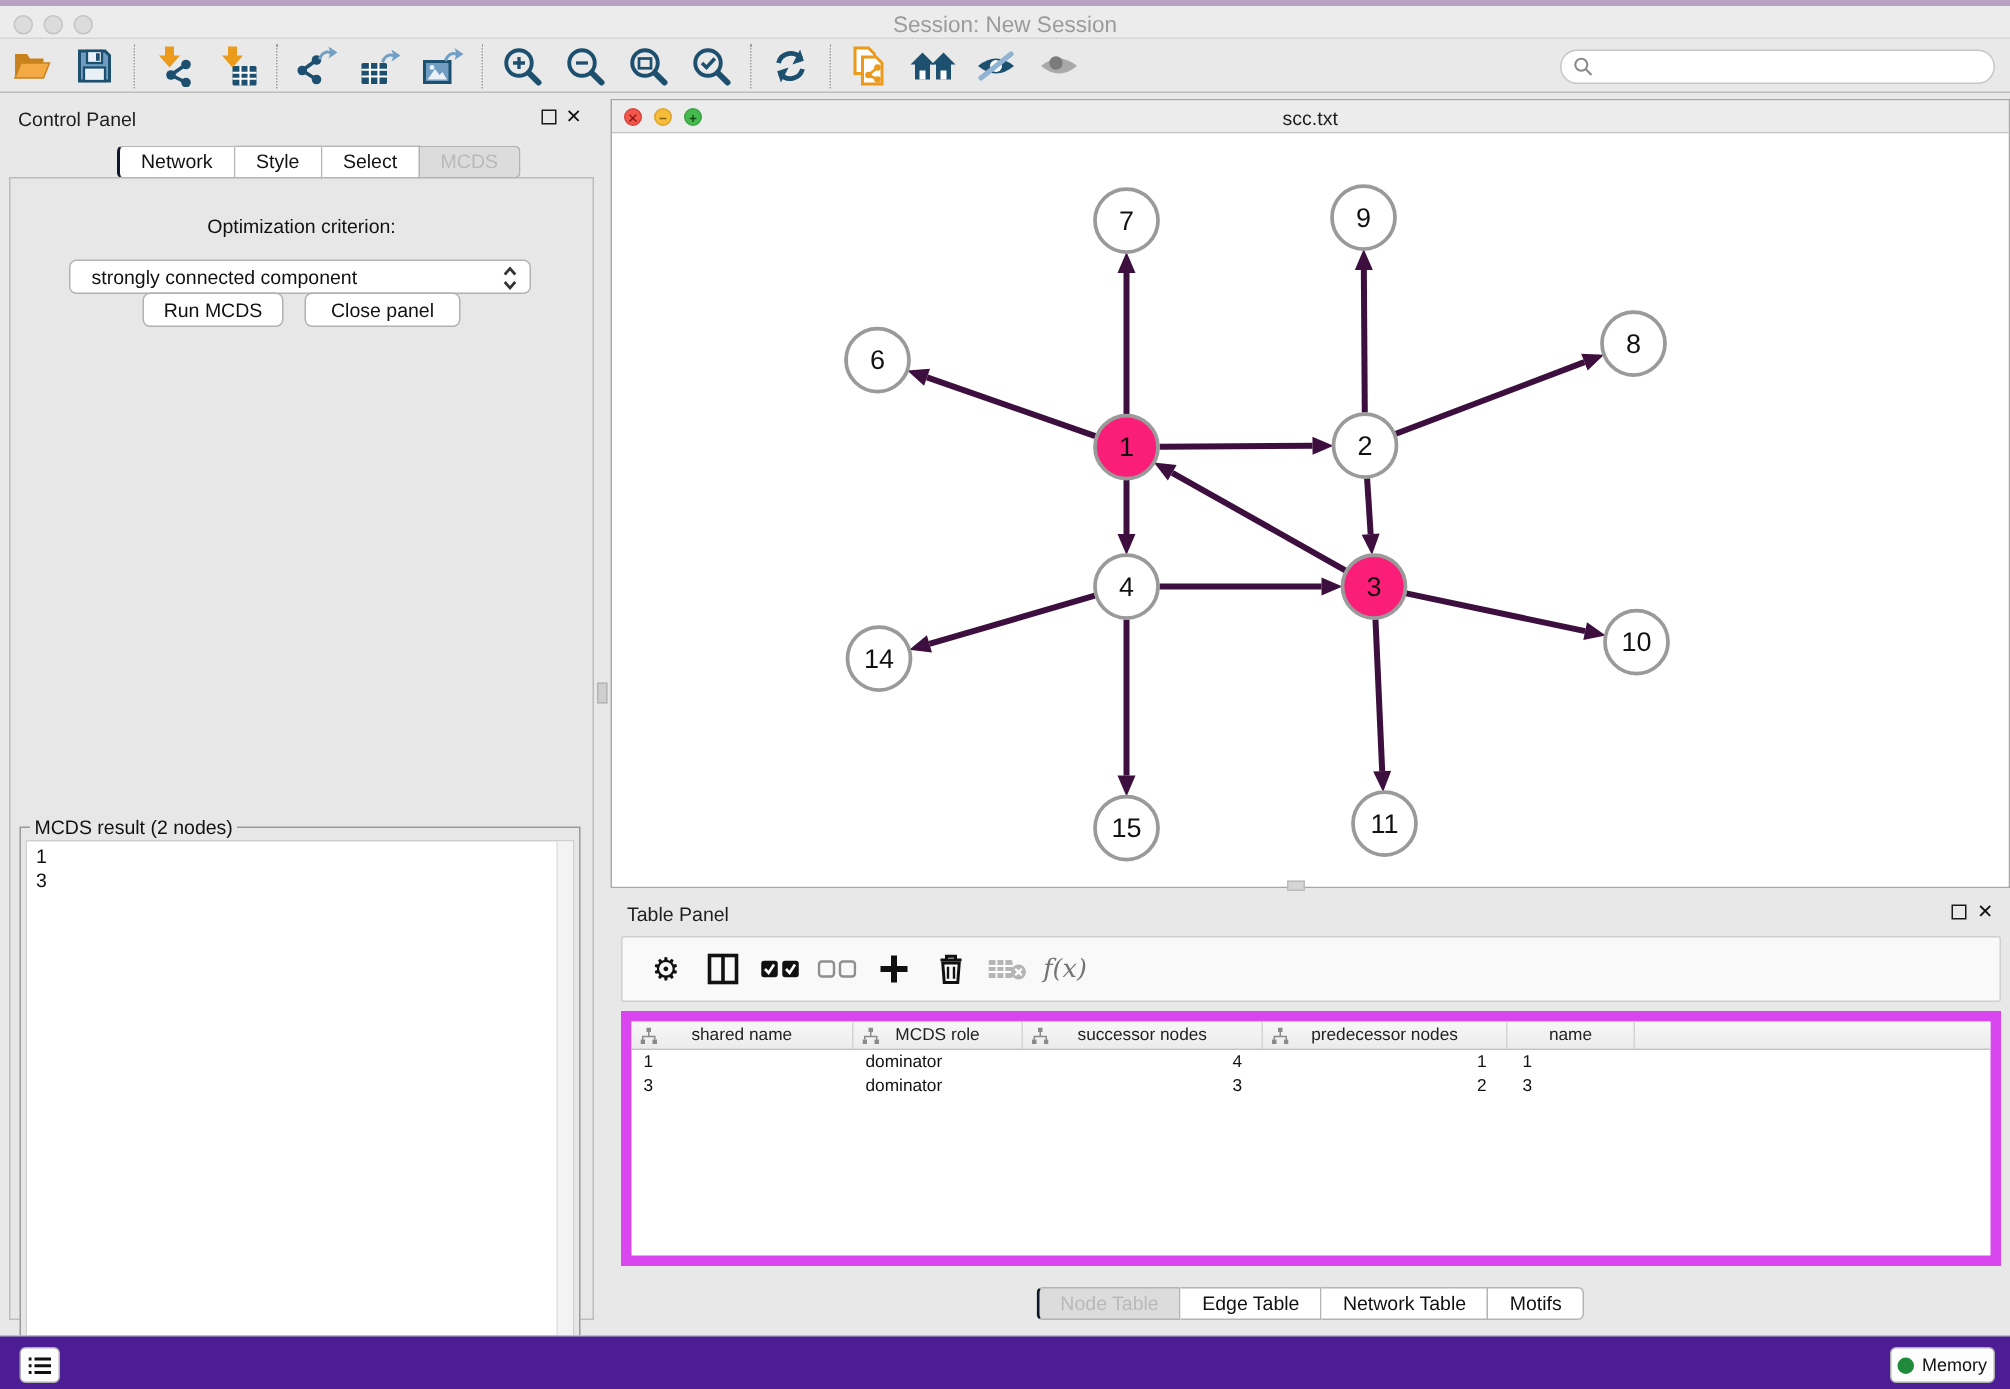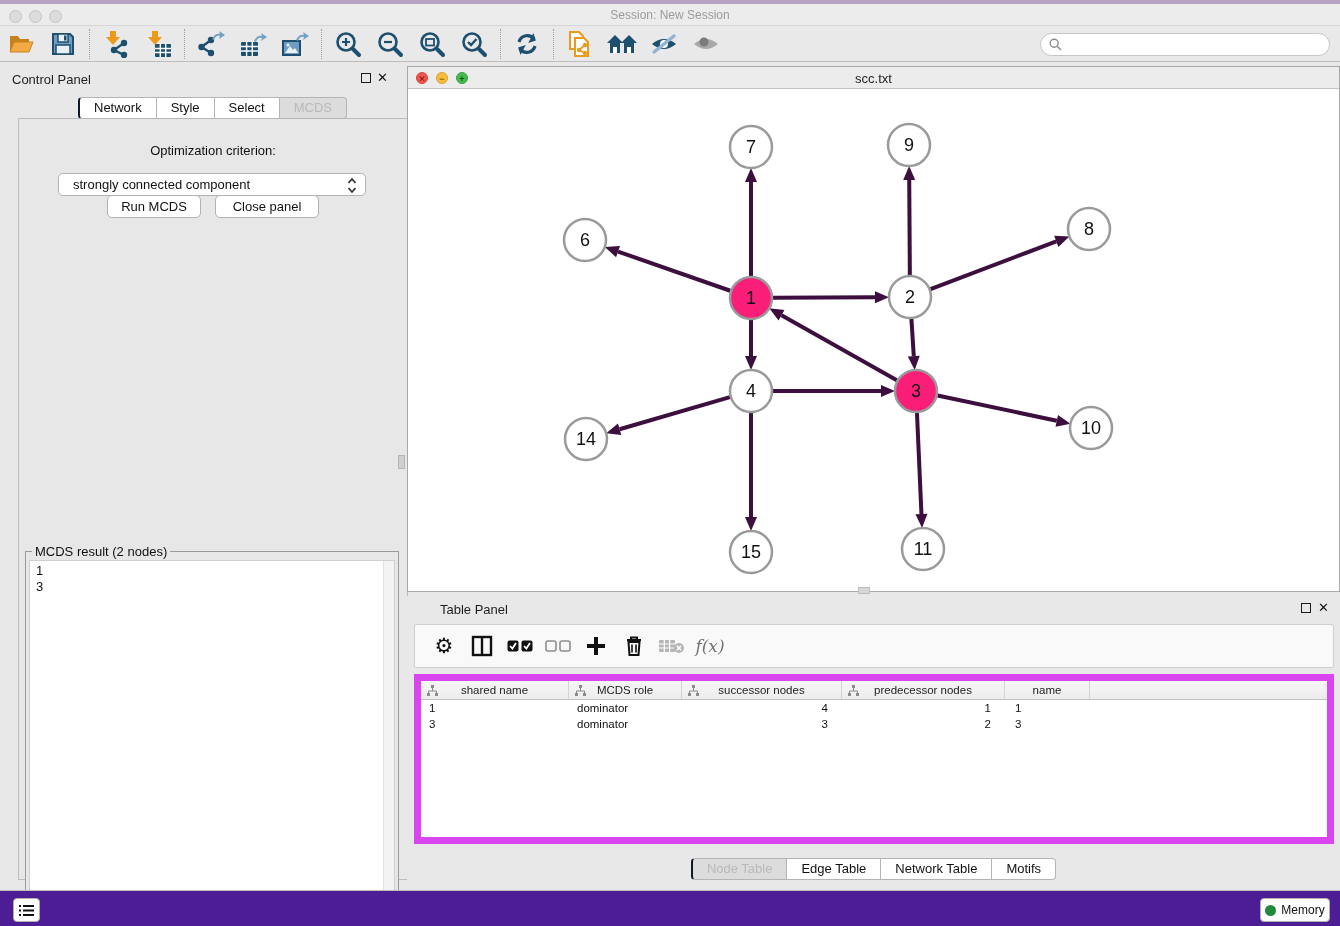--- a/index.html
+++ b/index.html
@@ -1,21 +1,21 @@
 <!DOCTYPE html>
 <html><head>
 <meta charset="utf-8">
 <style>
   * { margin:0; padding:0; box-sizing:border-box; }
   html,body { width:1340px; height:926px; font-family:"Liberation Sans","DejaVu Sans",sans-serif; background:#e8e8e8; overflow:hidden; position:relative; }
 
   
   .top-strip { position:absolute; left:0; top:0; width:1340px; height:4px; background:#b9a3c4; }
   .titlebar { position:absolute; left:0; top:4px; width:1340px; height:22px; background:#ececec; border-bottom:1px solid #d6d6d6; }
-  .titlebar .title { position:absolute; left:0; right:0; top:4px; text-align:center; font-size:12px; color:#9b9b9b; }
+  .titlebar .title { position:absolute; left:0; right:0; top:4px; text-align:center; font-size:15px; color:#9b9b9b; }
   .tl-dot { position:absolute; top:6px; width:13px; height:13px; border-radius:50%; background:#dcdcdc; border:1px solid #c3c3c3; }
 
   .toolbar { position:absolute; left:0; top:26px; width:1340px; height:36px; background:#e9e9e9; border-bottom:1px solid #bdbdbd; display:flex; align-items:center; }
   .tb-btn { width:34px; height:32px; display:flex; align-items:center; justify-content:center; margin:0 4px; }
   .tb-sep { width:1px; height:30px; margin:0 5px; border-left:1px dotted #9f9f9f; }
   .search-wrap { position:absolute; right:10px; top:7px; width:290px; height:23px; background:#fff; border:1px solid #c6c6c6; border-radius:12px; display:flex; align-items:center; padding-left:8px; }
   .search-wrap input { border:none; outline:none; flex:1; font-size:12px; background:transparent; margin-left:5px; }
 
   
   .control-panel { position:absolute; left:0; top:62px; width:402px; height:828px; background:#e8e8e8; }
@@ -23,21 +23,21 @@
   .panel-head .ph-title { position:absolute; left:12px; top:10px; font-size:13px; color:#1e1e1e; }
   .float-box { position:absolute; width:10px; height:10px; border:1.5px solid #1a1a1a; background:transparent; }
   .close-x { position:absolute; font-size:13px; font-weight:bold; color:#111; line-height:12px; }
 
   .cp-tabs { position:absolute; left:78px; top:35px; height:22px; display:flex; z-index:3; }
   .seg { height:22px; padding:0 14px; font-size:13px; line-height:20px; background:#fff; border:1px solid #b4b4b4; border-left:none; color:#111; text-align:center; }
   .seg:first-child { border-left:2px solid #0f172a; border-radius:4px 0 0 4px; }
   .seg:last-child { border-radius:0 4px 4px 0; }
   .seg.sel-disabled { background:#dcdcdc; color:#b9b9b9; }
 
-  .cp-content { position:absolute; left:18px; top:56px; width:390px; height:762px; background:#e7e7e7; border:1px solid #bcbcbc; }
+  .cp-content { position:absolute; left:6px; top:56px; width:390px; height:762px; background:#e7e7e7; border:1px solid #bcbcbc; }
   .opt-label { position:absolute; left:0; right:0; top:24px; text-align:center; font-size:13px; color:#111; }
   .dropdown { position:absolute; left:39px; top:44px; width:308px; height:23px; background:#fff; border:1px solid #b2b2b2; border-radius:5px; font-size:13px; line-height:21px; padding-left:14px; color:#111;margin-top:10px; }
   .dd-arrows { position:absolute; right:8px; top:3px; }
   .cp-btn { position:absolute; height:23px; background:#fff; border:1px solid #b2b2b2; border-radius:5px; font-size:13px; color:#111; text-align:center; line-height:21px; }
 
   .result-box { position:absolute; left:6px; top:432px; width:374px; height:382px; border:1px solid #9a9a9a; background:#e7e7e7; }
   .result-legend { position:absolute; left:6px; top:-8px; background:#e7e7e7; padding:0 3px; font-size:13px; color:#111; }
   .result-inner { position:absolute; left:3px; top:8px; right:3px; bottom:3px; background:#fff; border:1px solid #cfcfcf; }
   .result-text { position:absolute; left:6px; top:2px; right:14px; font-size:13px; color:#111; line-height:16px; white-space:pre-line; }
   .scroll-track { position:absolute; right:0; top:0; bottom:0; width:11px; background:#f3f3f3; border-left:1px solid #e2e2e2; }
@@ -50,21 +50,21 @@
   .net-title { position:absolute; left:0; right:0; top:4px; text-align:center; font-size:13px; color:#1e1e1e; }
   .nt-dot { position:absolute; top:5px; width:12px; height:12px; border-radius:50%; font-size:9px; font-weight:bold; text-align:center; line-height:12px; }
   .nt-close { left:8px;  background:#f2564d; border:1px solid #d8443c; color:#7e1510; }
   .nt-min   { left:28px; background:#f6bd3a; border:1px solid #dfa32b; color:#8a5d07; }
   .nt-zoom  { left:48px; background:#47ba4e; border:1px solid #3aa343; color:#0e5213; }
   .net-canvas { position:absolute; left:0; top:22px; right:0; bottom:0; background:#fff; }
   .h-split-handle { position:absolute; left:858px; top:587px; width:12px; height:7px; background:#d6d6d6; border:1px solid #bdbdbd; z-index:5; }
 
   
   .table-panel { position:absolute; left:407px; top:596px; width:933px; height:292px; background:#e8e8e8; }
-  .tp-title { position:absolute; left:11px; top:6px; font-size:13px; color:#1e1e1e;margin-left:22px; }
+  .tp-title { position:absolute; left:11px; top:6px; font-size:13px; color:#1e1e1e; }
   .tp-toolbar { position:absolute; left:7px; top:28px; width:920px; height:44px; background:#f9f9f9; border:1px solid #cfcfcf; border-radius:2px; display:flex; align-items:center; padding-left:14px; }
   .tpt-btn { width:30px; height:30px; margin-right:8px; display:flex; align-items:center; justify-content:center; }
   .gear-glyph { font-size:21px; color:#111; font-family:"DejaVu Sans",sans-serif; }
   .fx-glyph { font-family:"DejaVu Serif",serif; font-style:italic; font-size:17px; color:#737373; }
 
   .tp-table { position:absolute; left:7px; top:78px; width:920px; height:170px; background:#fff; border:7px solid #d946ef; overflow:hidden; }
   .thead-row { display:flex; height:19px; background:linear-gradient(#f7f7f7,#ececec); border-bottom:1px solid #c2c2c2; }
   .th-cell { position:relative; font-size:11.5px; color:#222; border-right:1px solid #d4d4d4; display:flex; align-items:center; justify-content:center; }
   .th-icon { position:absolute; left:6px; top:4px; }
   .tbody-row { display:flex; height:16px; }

